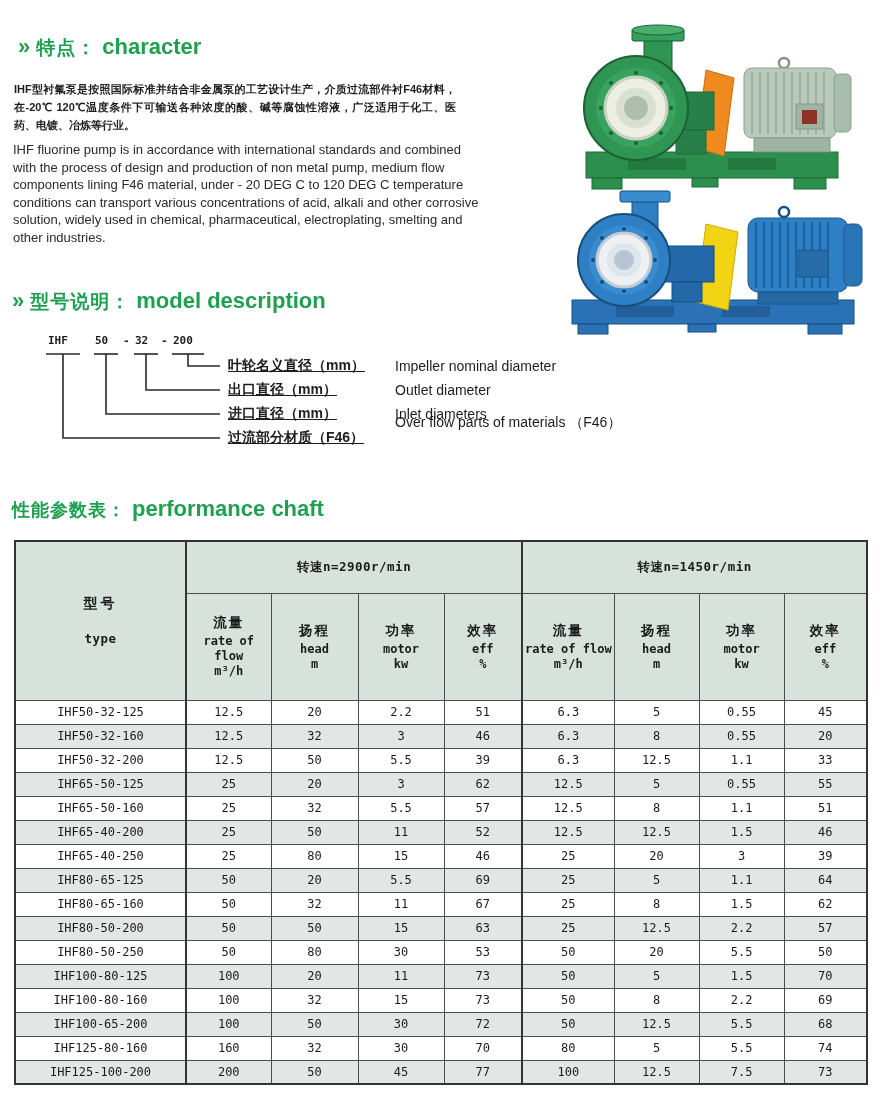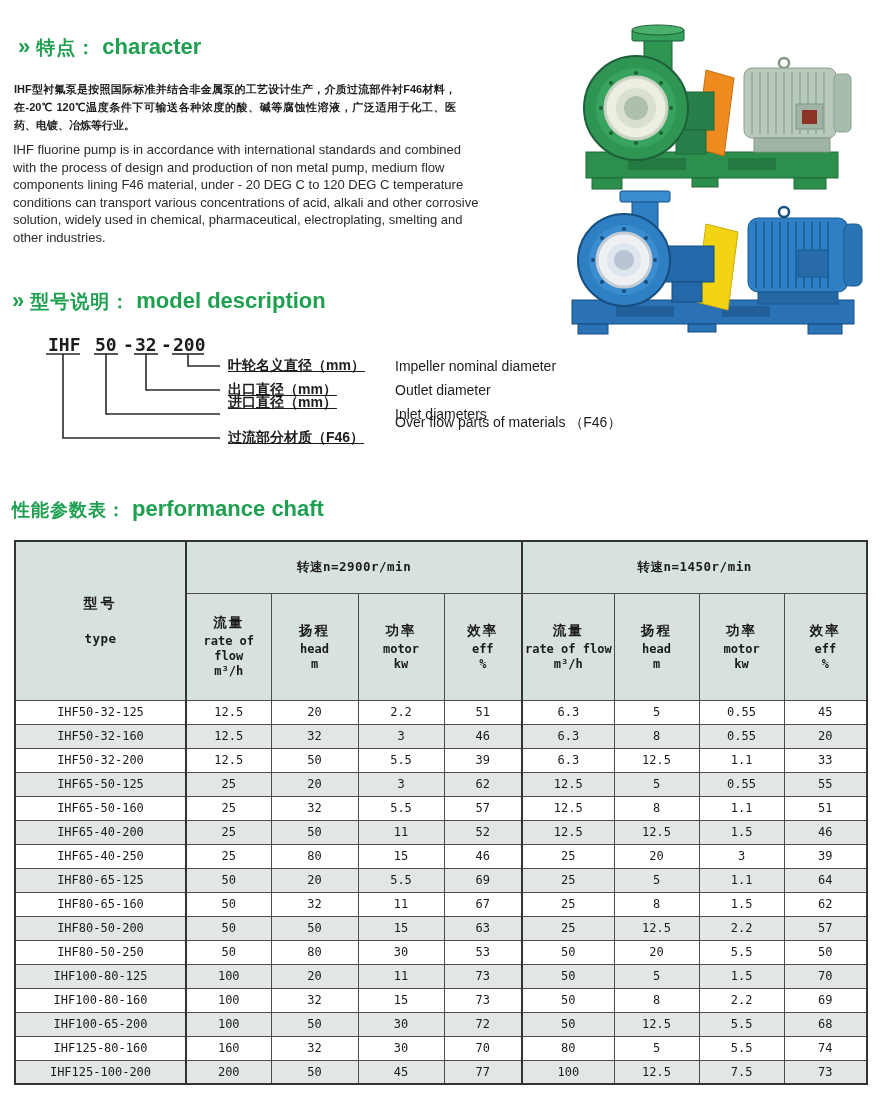--- a/index.html
+++ b/index.html
@@ -32,21 +32,21 @@
     font-size:13px;line-height:17.5px;color:#2a2a2a;
   }
 
   .pump{position:absolute;}
   #pumpGreen{left:556px;top:16px;}
   #pumpBlue{left:546px;top:188px;}
 
   
   #modelDiagram{position:absolute;left:40px;top:330px;width:830px;height:130px;}
   #modelDiagram svg{position:absolute;left:0;top:0;}
-  .mseg{position:absolute;top:4px;font-size:18px;font-weight:bold;color:#1c1c1c;
+  .mseg{position:absolute;top:4px;font-size:11px;font-weight:bold;color:#1c1c1c;
         font-family:"DejaVu Sans Mono",monospace;}
   .mlabel-zh{position:absolute;left:188px;font-size:14px;font-weight:bold;color:#1c1c1c;white-space:nowrap;text-decoration:underline;}
   .mlabel-en{position:absolute;left:355px;font-size:14px;color:#1c1c1c;white-space:nowrap;}
 
   
   #perfTable{
     position:absolute;left:14px;top:540px;width:852px;
     border-collapse:collapse;table-layout:fixed;
     font-family:"DejaVu Sans Mono",monospace;font-size:12px;color:#1b1b1b;
   }
@@ -197,21 +197,21 @@
   </svg>
   <span class="mseg" style="left:8px">IHF</span>
   <span class="mseg" style="left:55px">50</span>
   <span class="mseg" style="left:83px">-</span>
   <span class="mseg" style="left:95px">32</span>
   <span class="mseg" style="left:121px">-</span>
   <span class="mseg" style="left:133px">200</span>
 
   <span class="mlabel-zh" style="top:27px">叶轮名义直径（mm）</span>
   <span class="mlabel-zh" style="top:51px">出口直径（mm）</span>
-  <span class="mlabel-zh" style="top:64px">进口直径（mm）</span>
+  <span class="mlabel-zh" style="top:75px">进口直径（mm）</span>
   <span class="mlabel-zh" style="top:99px">过流部分材质（F46）</span>
 
   <span class="mlabel-en" style="top:28px">Impeller nominal diameter</span>
   <span class="mlabel-en" style="top:52px">Outlet diameter</span>
   <span class="mlabel-en" style="top:76px">Inlet diameters</span>
   <span class="mlabel-en" style="top:84px">Over flow parts of materials （F46）</span>
 </div>
 
 <div id="perfHeading" class="heading">
   <span class="zh">性能参数表：</span><span class="en">performance chaft</span>

